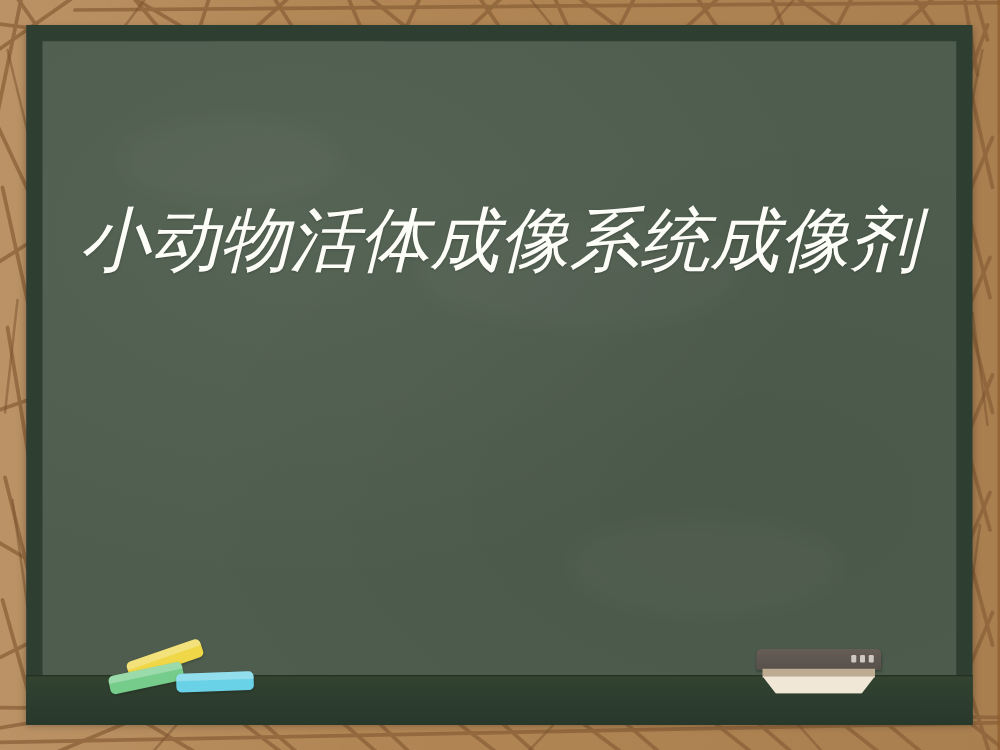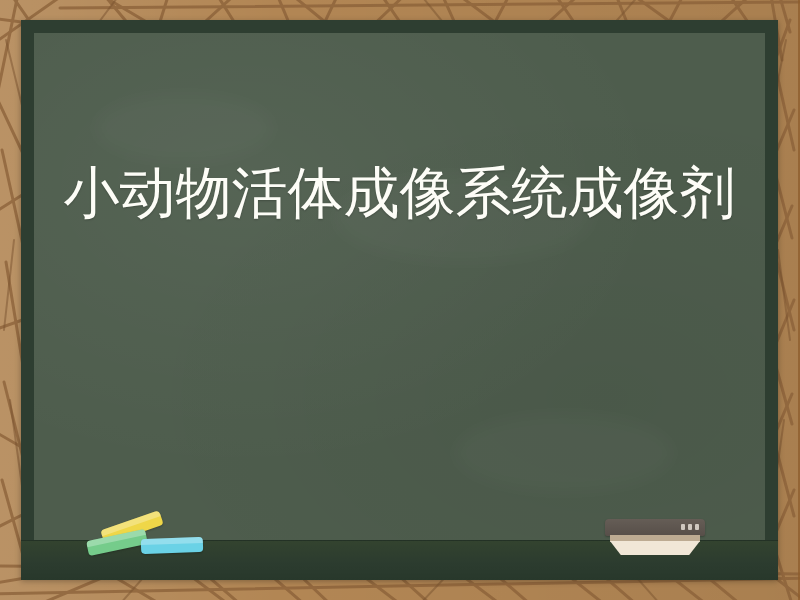--- a/index.html
+++ b/index.html
@@ -84,20 +84,21 @@
     left: 0;
     top: 0;
     width: 731px;
     height: 408px;
     display: flex;
     flex-direction: column;
     align-items: center;
     justify-content: center;
     padding-bottom: 88px;
     box-sizing: border-box;
+    font-style: italic;
   }
   .title-line {
     color: #fdfdf7;
     font-family: "DejaVu Serif", "Liberation Serif", serif;
     font-size: 56px;
     line-height: 78px;
     letter-spacing: 0px;
     white-space: nowrap;
     text-shadow: 0 1px 2px rgba(0,0,0,0.22);
   }

